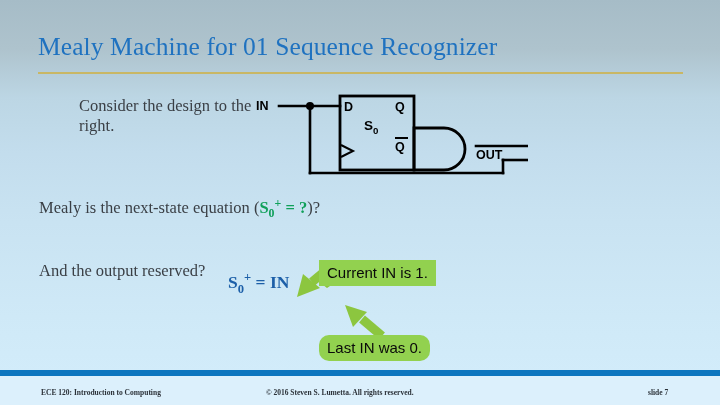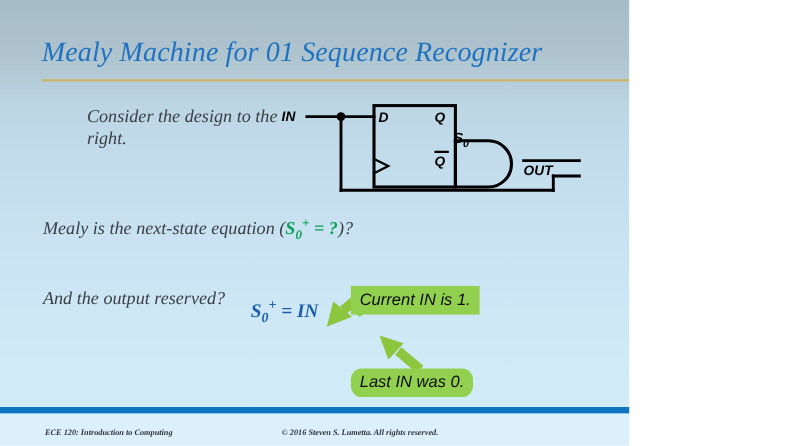--- a/index.html
+++ b/index.html
@@ -7,33 +7,32 @@
     padding: 0;
   }
   body {
     width: 720px;
     height: 405px;
     overflow: hidden;
     font-family: "Liberation Serif", serif;
   }
   #slide {
     position: relative;
-    width: 572px;
+    width: 720px;
     height: 405px;
     background: linear-gradient(to bottom,
         #a6bcc7 0%,
         #aec3cd 12%,
         #bcd6e4 24%,
         #c3dded 38%,
         #c9e3f2 55%,
         #cfe9f7 78%,
         #d2ecfa 92%,
         #d4edfb 100%);
     overflow: hidden;
-    font-style: italic;
   }
 
   
   #title {
     position: absolute;
     left: 38px;
     top: 32px;
     font-family: "Liberation Serif", serif;
     font-size: 25.5px;
     color: #1f72c0;
@@ -157,21 +156,21 @@
   .footer-text {
     position: absolute;
     font-family: "Liberation Serif", serif;
     font-size: 7.5px;
     font-weight: bold;
     color: #2b3138;
     top: 388px;
     white-space: nowrap;
   }
   #footer-course { left: 41px; }
-  #footer-copy { left: 256px; }
+  #footer-copy { left: 266px; }
   #footer-slide { left: 648px; }
 </style>
 </head>
 <body>
 
 <div id="slide">
 
   <div id="title">Mealy Machine for 01 Sequence Recognizer</div>
   <div id="title-rule"></div>
 
@@ -233,21 +232,21 @@
 
       <path d="M 166 40 L 196 40 A 21 21 0 0 1 196 82 L 166 82 Z" fill="none" stroke="#000" stroke-width="2.8"></path>
     </svg>
 
     
     <div class="lbl" id="lbl-in">IN</div>
     <div class="lbl" id="lbl-out">OUT</div>
     <div class="lbl" style="left:96px;top:12px;">D</div>
     <div class="lbl" style="left:147px;top:12px;">Q</div>
     <div class="lbl" style="left:147px;top:52px;">Q</div>
-    <div class="lbl" style="left:116px;top:30px;font-size:13.5px;margin-left:48px;">S<sub style="font-size:0.72em;">0</sub></div>
+    <div class="lbl" style="left:116px;top:30px;font-size:13.5px;">S<sub style="font-size:0.72em;">0</sub></div>
   </div>
 
   <div id="footer-band"></div>
   <div id="footer-bg"></div>
   <div id="footer-course" class="footer-text">ECE 120: Introduction to Computing</div>
   <div id="footer-copy" class="footer-text">© 2016 Steven S. Lumetta.  All rights reserved.</div>
   <div id="footer-slide" class="footer-text">slide 7</div>
 
 </div>
 

